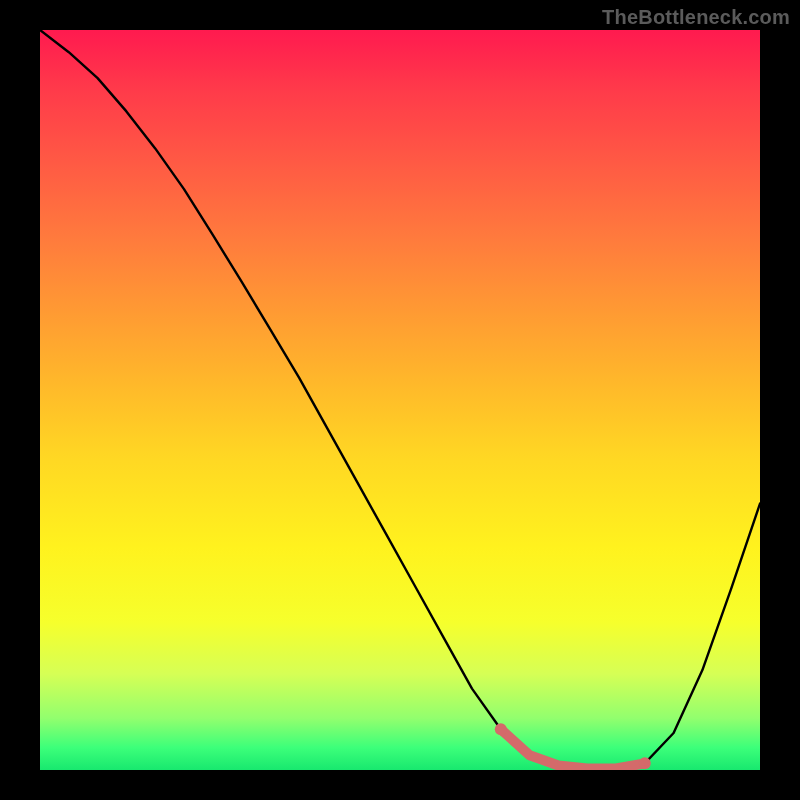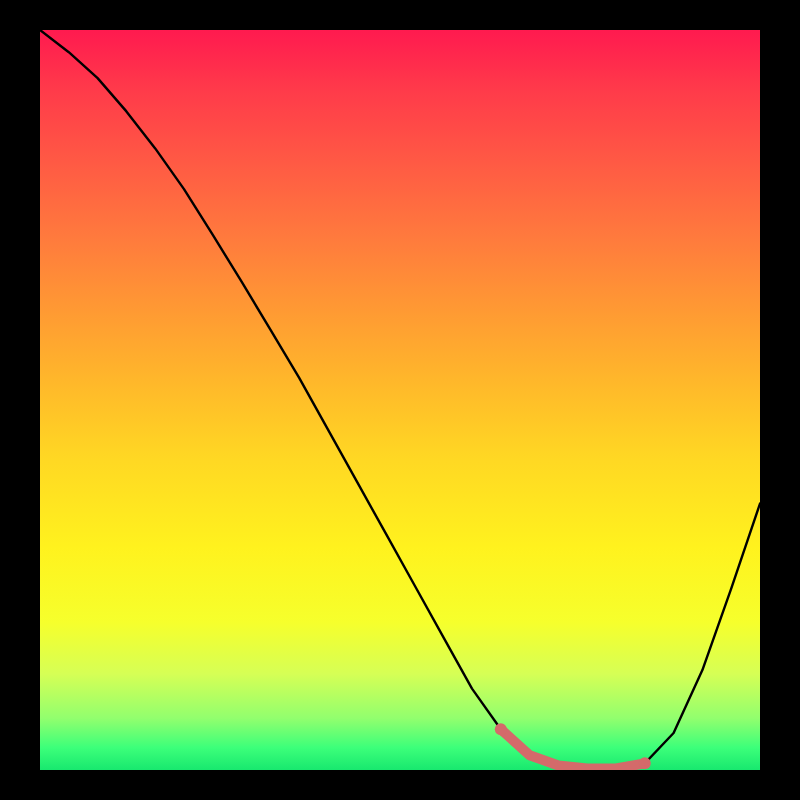--- a/index.html
+++ b/index.html
@@ -58,20 +58,21 @@
   svg.curves {
     position: absolute;
     inset: 0;
     z-index: 5;
   }
 </style>
 </head>
 <body>
 
 <div class="stage">
+  <div class="watermark">TheBottleneck.com</div>
 
   <div class="plot-area">
     <div class="gradient"></div>
 
     <svg class="curves" viewBox="0 0 720 740" preserveAspectRatio="none">
       <path id="curve-main" fill="none" stroke="#000" stroke-width="2.4" stroke-linecap="round" stroke-linejoin="round" d="M0.00 0.00 L28.80 22.20 L57.60 48.10 L86.40 81.40 L115.20 118.40 L144.00 159.10 L172.80 204.98 L201.60 251.60 L230.40 299.70 L259.20 347.80 L288.00 399.60 L316.80 451.40 L345.60 503.20 L374.40 555.00 L403.20 606.80 L432.00 658.60 L460.80 699.30 L489.60 725.20 L518.40 735.56 L547.20 738.52 L576.00 738.52 L604.80 733.34 L633.60 703.00 L662.40 640.10 L691.20 558.70 L720.00 473.60"></path>
       <path id="curve-band" fill="none" stroke="#d46a6a" stroke-width="10" stroke-linecap="round" stroke-linejoin="round" d="M460.80 699.30 L489.60 725.20 L518.40 735.56 L547.20 738.52 L576.00 738.52 L604.80 733.34"></path>
       <circle id="marker-left" r="6" fill="#d46a6a" cx="460.80" cy="699.30"></circle>
       <circle id="marker-right" r="6" fill="#d46a6a" cx="604.80" cy="733.34"></circle>
     </svg>

